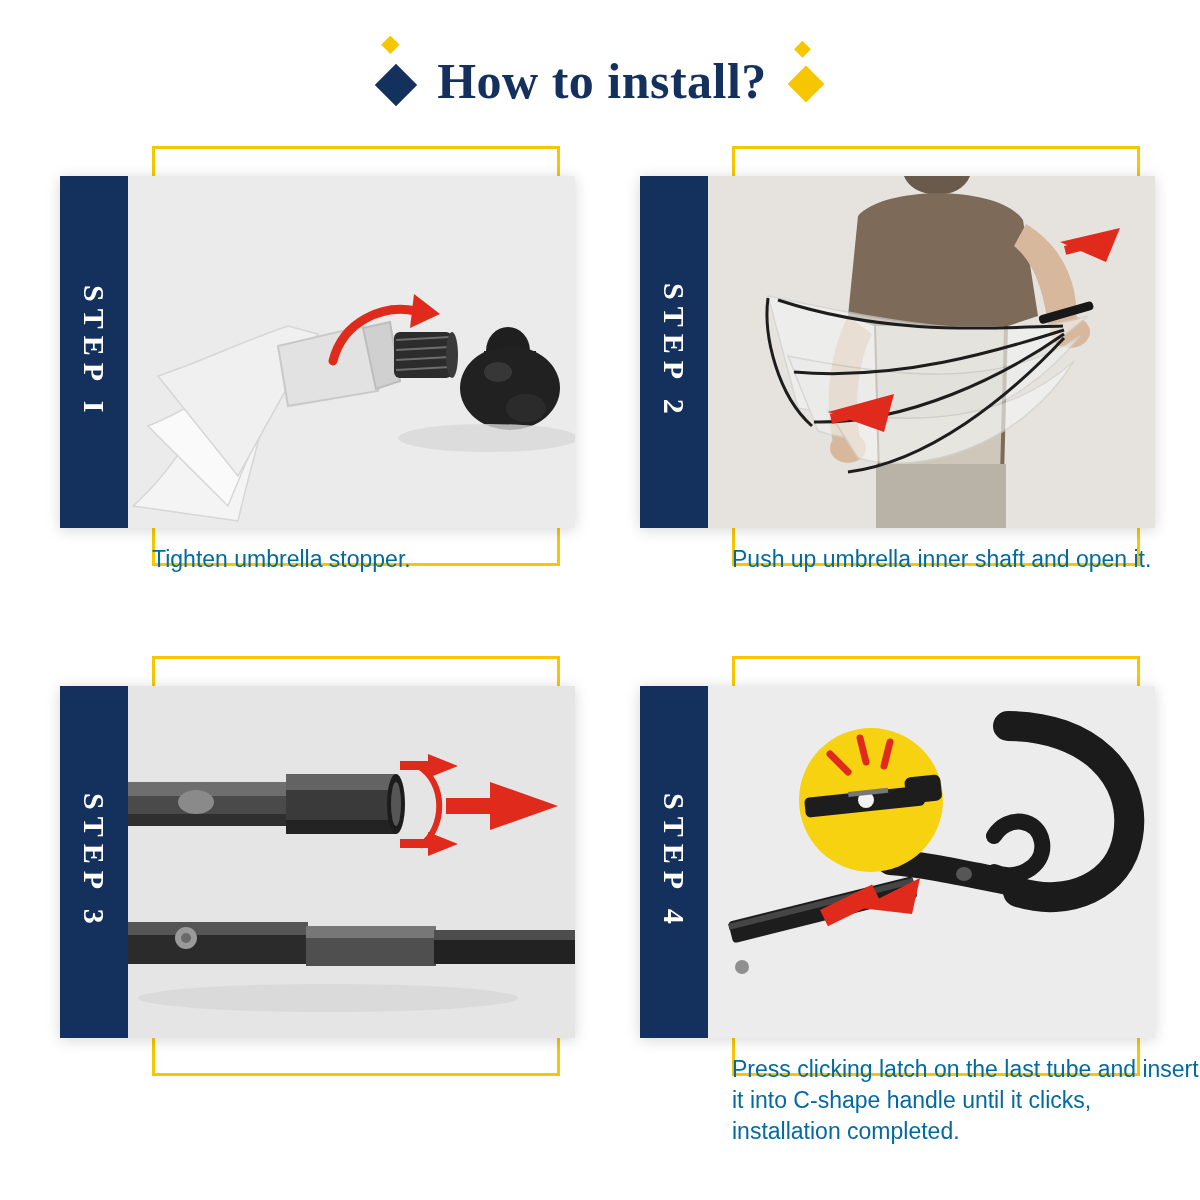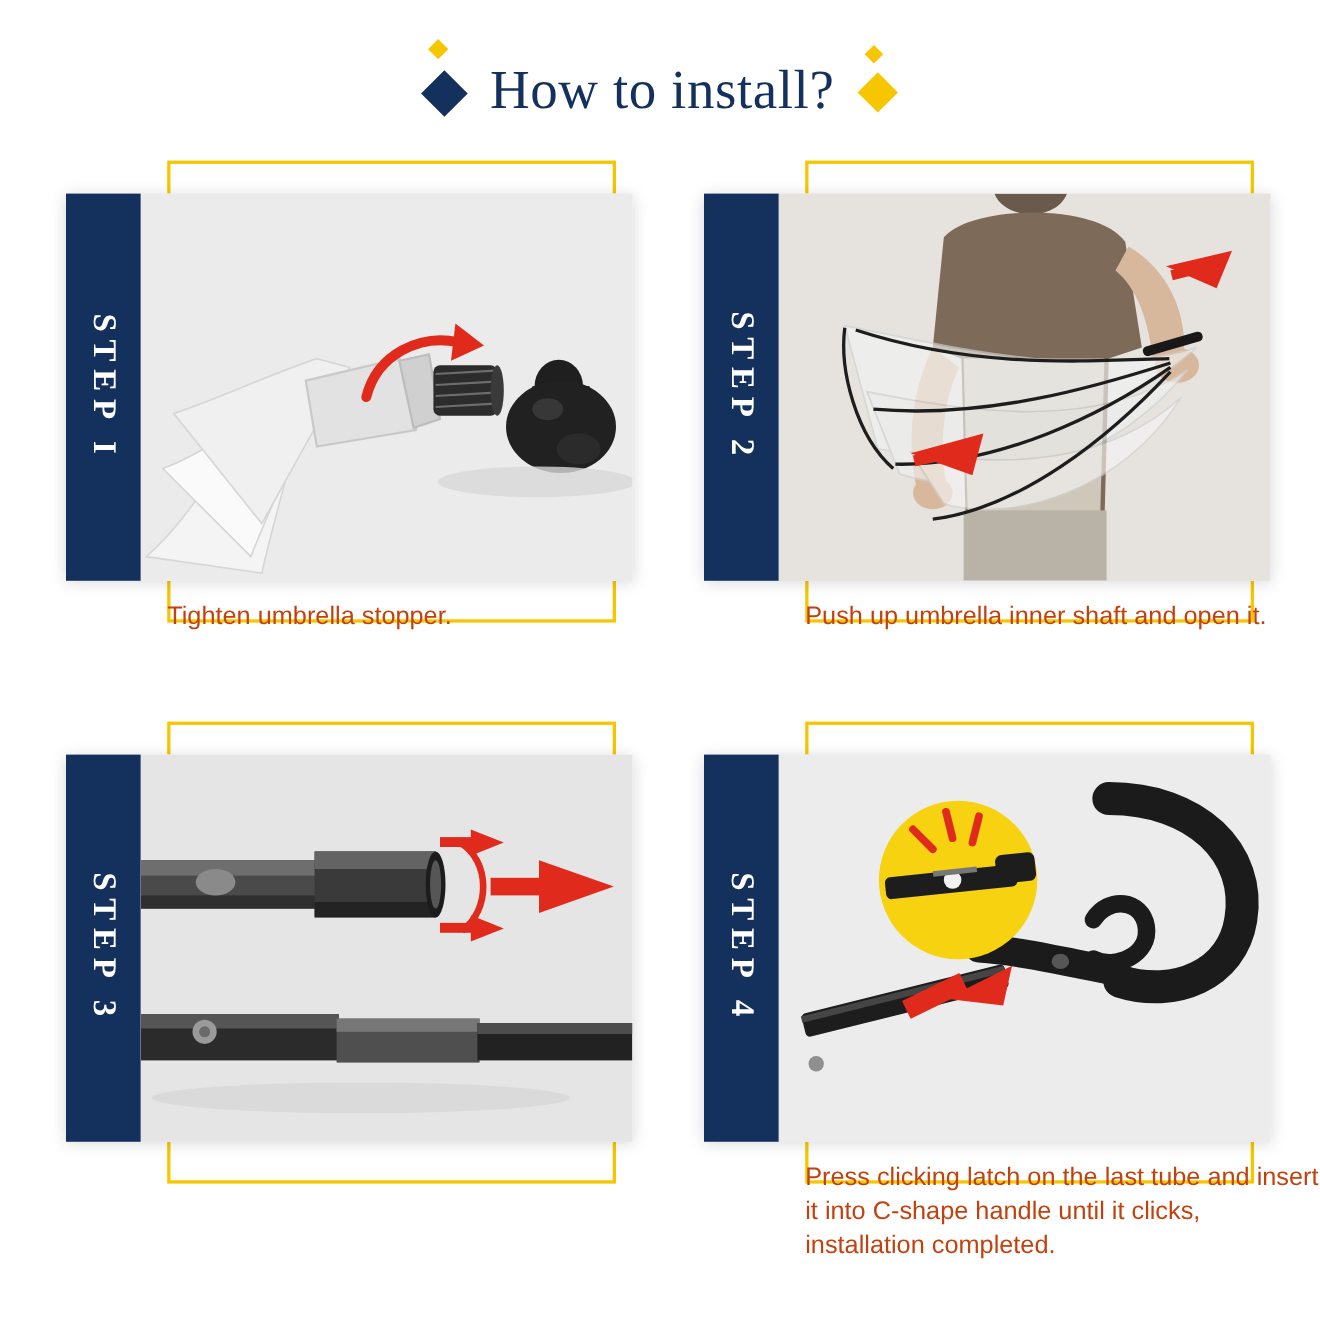--- a/index.html
+++ b/index.html
@@ -18,21 +18,21 @@
 
   
   .title-row {
     position: absolute;
     top: 52px; left: 0; width: 1200px;
     display: flex; align-items: center; justify-content: center;
     gap: 26px;
   }
   .title-text {
     font-family: "Liberation Serif", serif;
-    font-weight: normal;
+    font-weight: bold;
     font-size: 50px;
     color: #14305c;
     letter-spacing: 0.5px;
     white-space: nowrap;
   }
   .diamond-navy {
     width: 30px; height: 30px;
     background: #14305c;
     transform: rotate(45deg);
     position: relative;
@@ -112,21 +112,21 @@
     overflow: hidden;
     background: #e9e9e9;
   }
   .caption {
     position: absolute;
     left: 92px;
     top: 404px;
     width: 460px;
     font-size: 23px;
     line-height: 31px;
-    color: #c2410c;
+    color: #0369a1;
   }
   .caption.wide { width: 470px; }
 
   
   .svgwrap { position: absolute; inset: 0; }
   svg { display: block; width: 100%; height: 100%; }
 </style>
 </head>
 <body>
 

